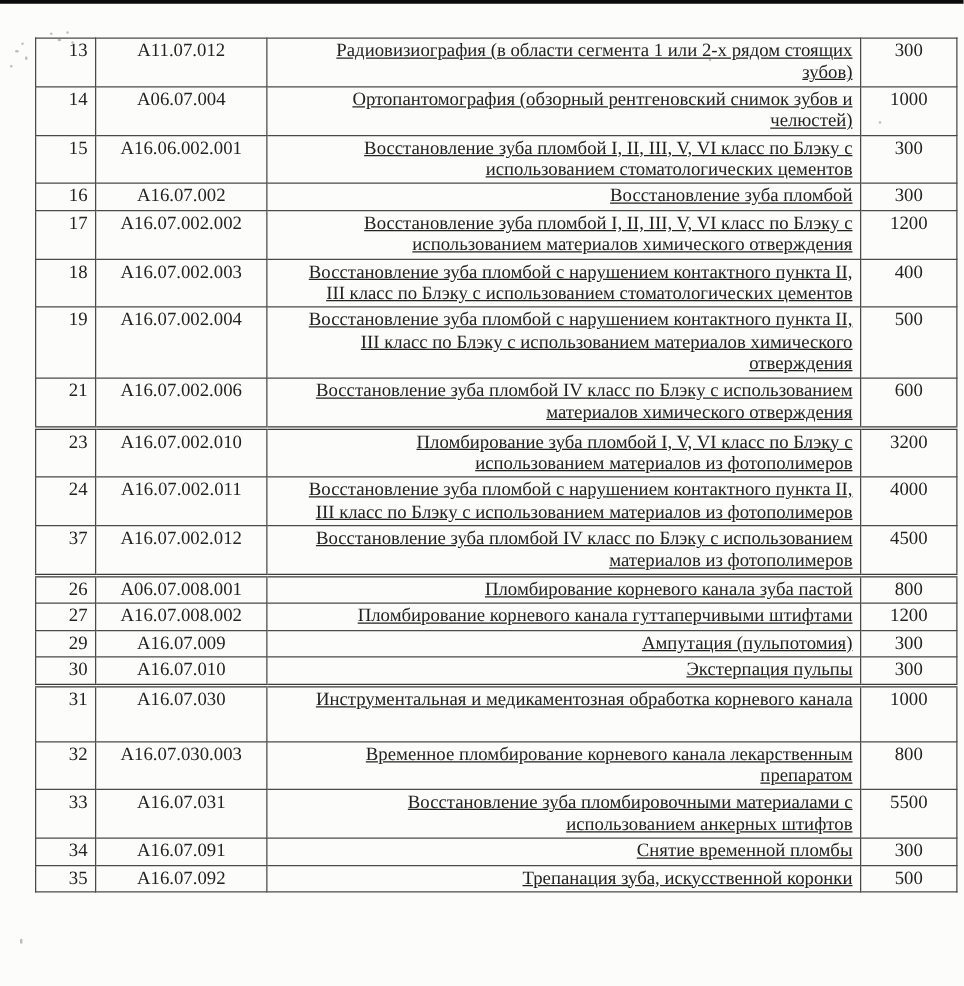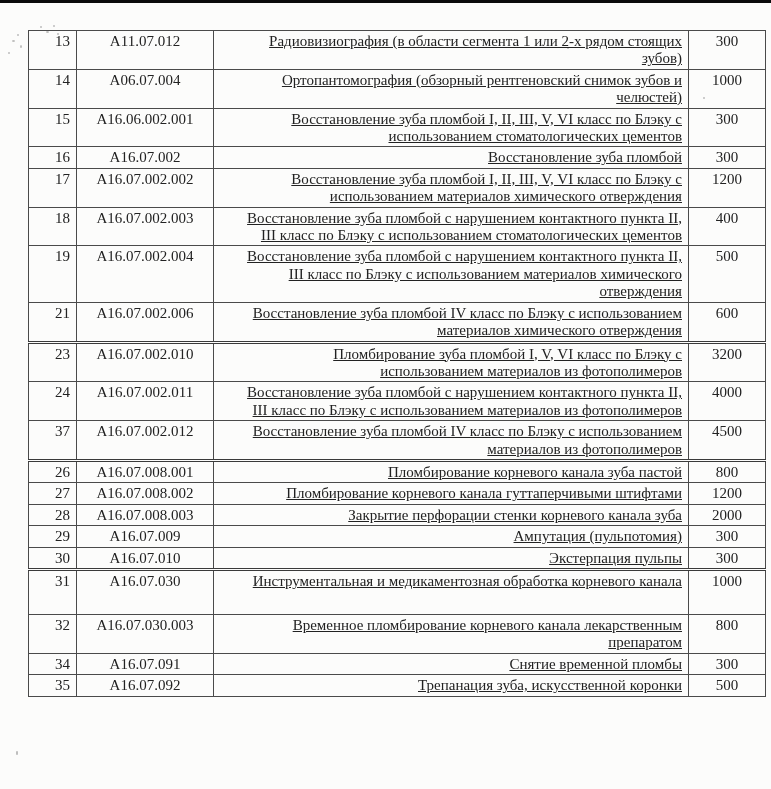--- a/index.html
+++ b/index.html
@@ -138,35 +138,29 @@
       </tr>
       <tr>
         <td class="c-num">37</td>
         <td class="c-code">А16.07.002.012</td>
         <td class="c-desc">Восстановление зуба пломбой IV класс по Блэку с использованием
 материалов из фотополимеров</td>
         <td class="c-price">4500</td>
       </tr>
       <tr class="smudge">
         <td class="c-num">26</td>
-        <td class="c-code">А16.07.008.001</td>
+        <td class="c-code">А06.07.008.001</td>
         <td class="c-desc">Пломбирование корневого канала зуба пастой</td>
         <td class="c-price">800</td>
       </tr>
       <tr>
         <td class="c-num">27</td>
         <td class="c-code">А16.07.008.002</td>
         <td class="c-desc">Пломбирование корневого канала гуттаперчивыми штифтами</td>
         <td class="c-price">1200</td>
-      </tr>
-      <tr>
-        <td class="c-num">28</td>
-        <td class="c-code">А16.07.008.003</td>
-        <td class="c-desc">Закрытие перфорации стенки корневого канала зуба</td>
-        <td class="c-price">2000</td>
       </tr>
       <tr>
         <td class="c-num">29</td>
         <td class="c-code">А16.07.009</td>
         <td class="c-desc">Ампутация (пульпотомия)</td>
         <td class="c-price">300</td>
       </tr>
       <tr>
         <td class="c-num">30</td>
         <td class="c-code">А16.07.010</td>
@@ -180,20 +174,27 @@
         <td class="c-price">1000</td>
       </tr>
       <tr>
         <td class="c-num">32</td>
         <td class="c-code">А16.07.030.003</td>
         <td class="c-desc">Временное пломбирование корневого канала лекарственным
 препаратом</td>
         <td class="c-price">800</td>
       </tr>
       <tr>
+        <td class="c-num">33</td>
+        <td class="c-code">А16.07.031</td>
+        <td class="c-desc">Восстановление зуба пломбировочными материалами с
+использованием анкерных штифтов</td>
+        <td class="c-price">5500</td>
+      </tr>
+      <tr>
         <td class="c-num">34</td>
         <td class="c-code">А16.07.091</td>
         <td class="c-desc">Снятие временной пломбы</td>
         <td class="c-price">300</td>
       </tr>
       <tr>
         <td class="c-num">35</td>
         <td class="c-code">А16.07.092</td>
         <td class="c-desc">Трепанация зуба, искусственной коронки</td>
         <td class="c-price">500</td>

